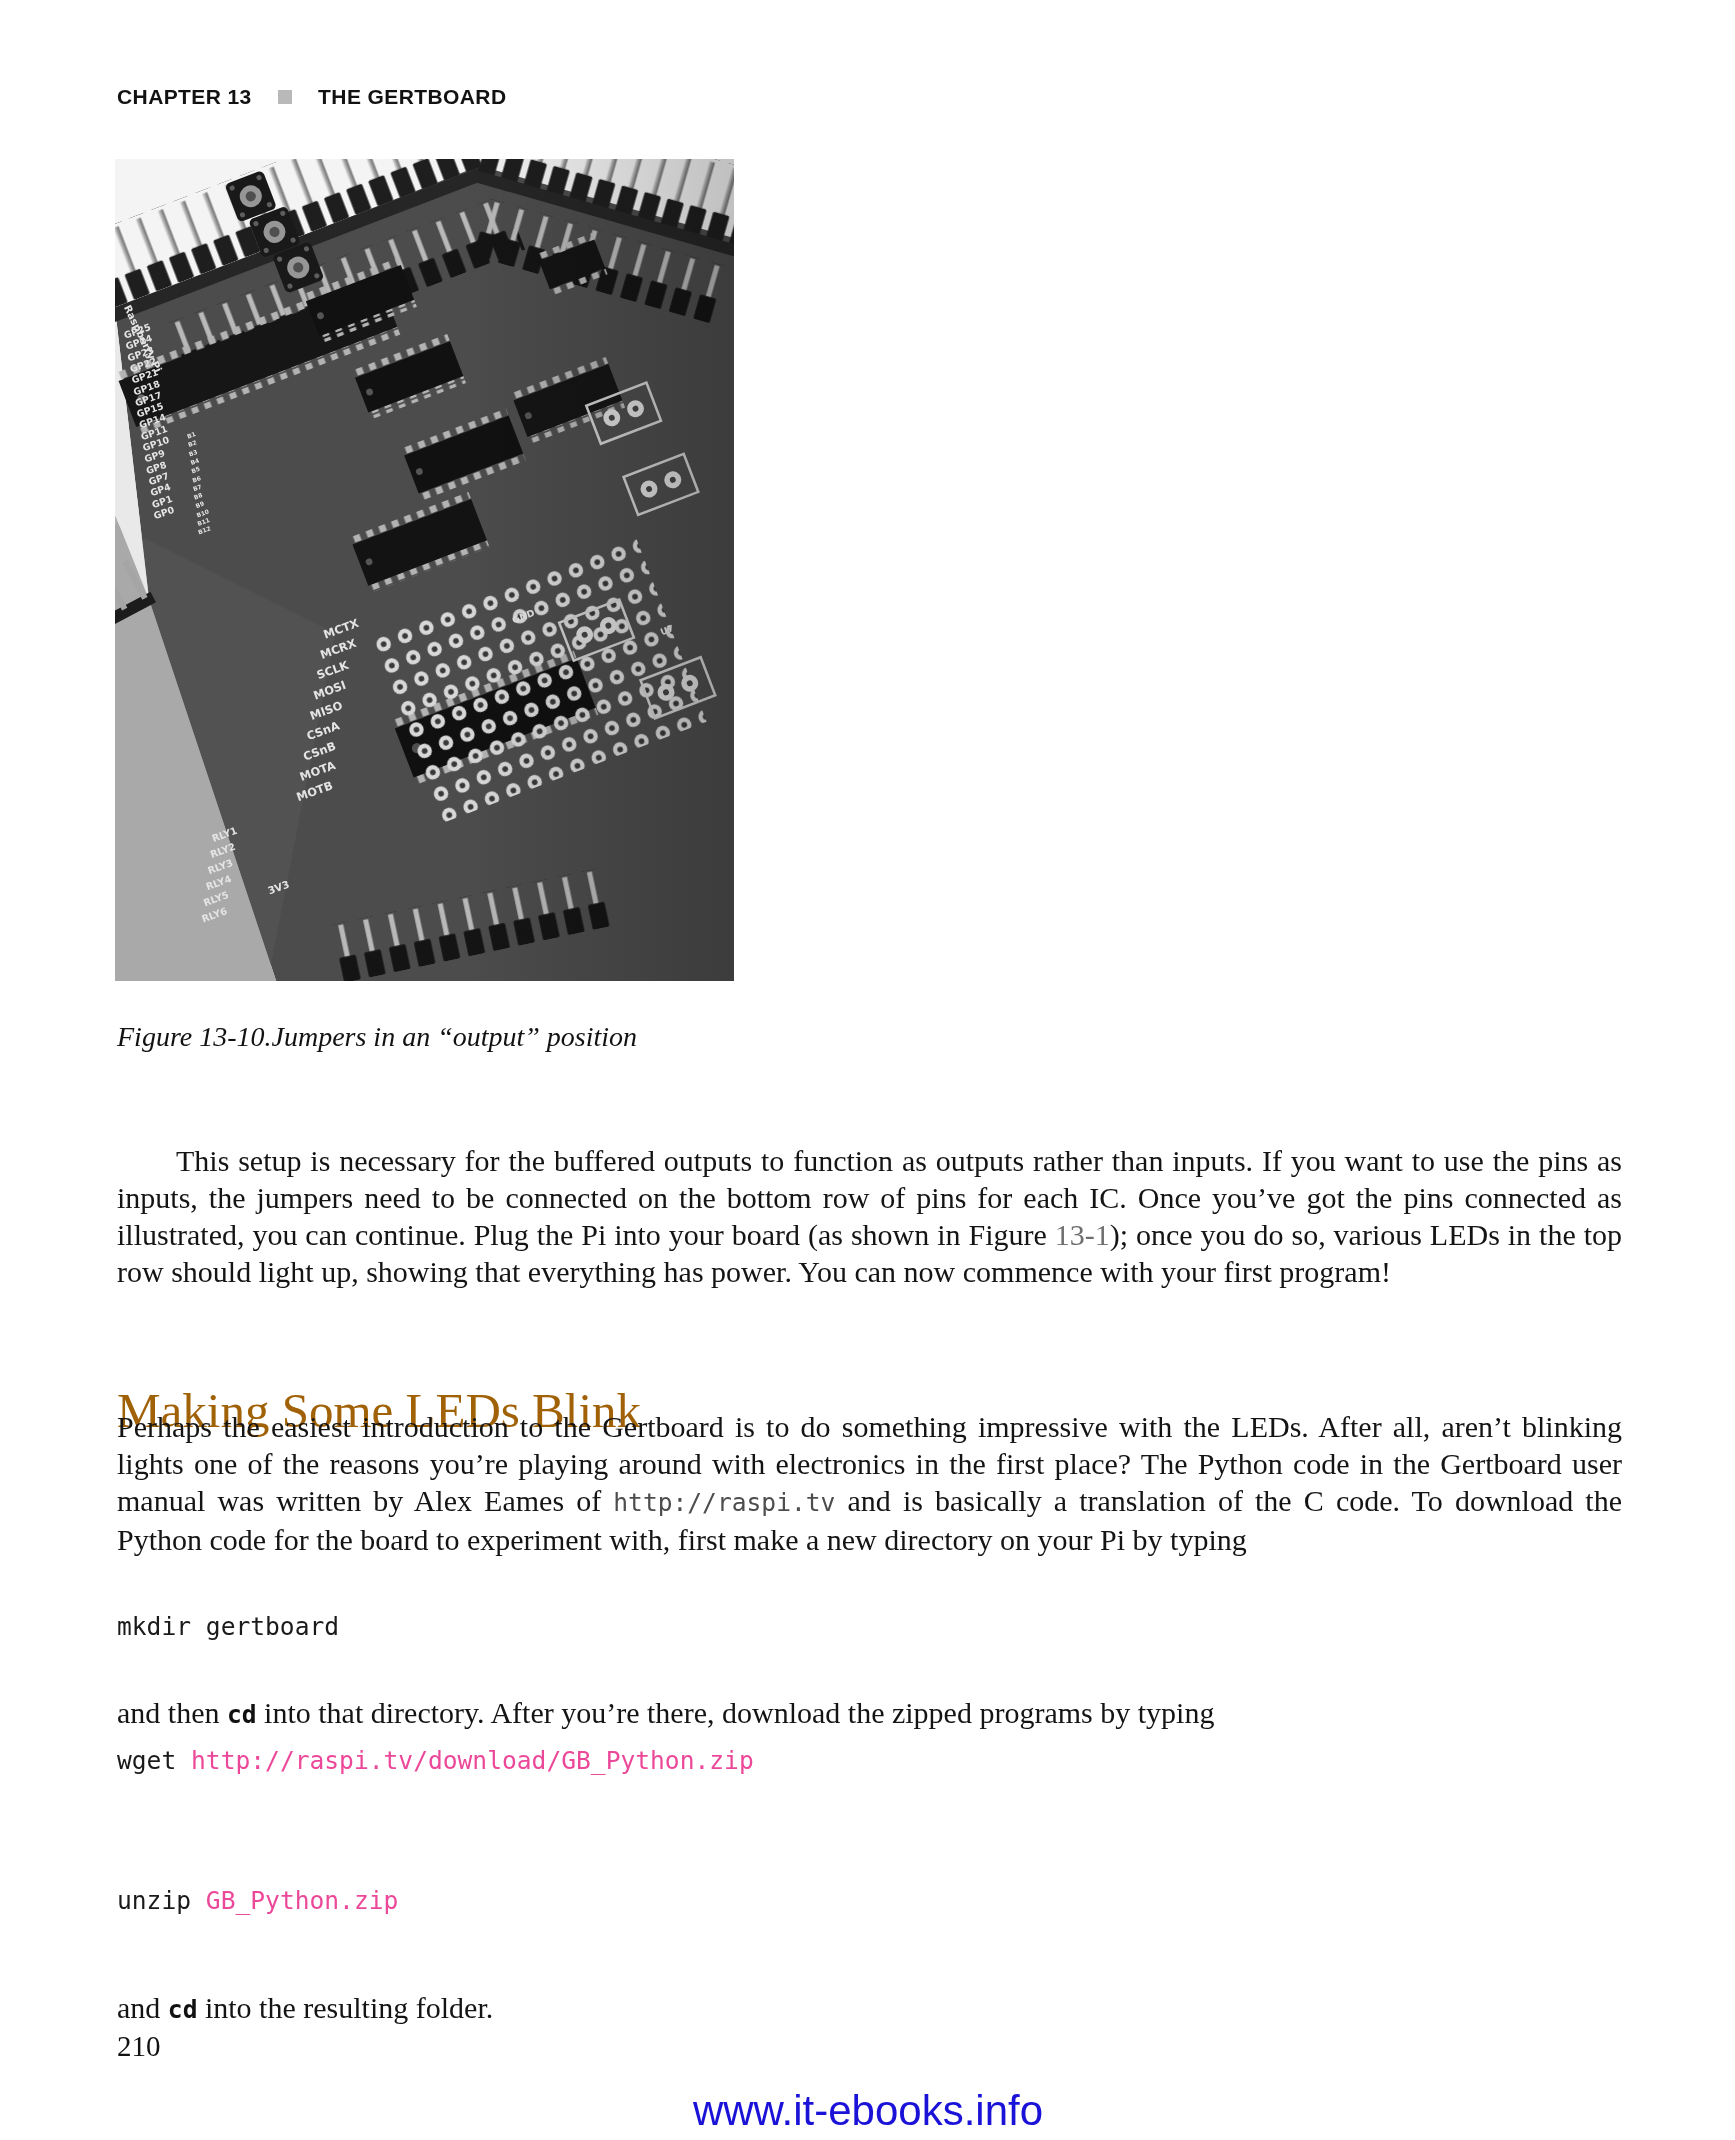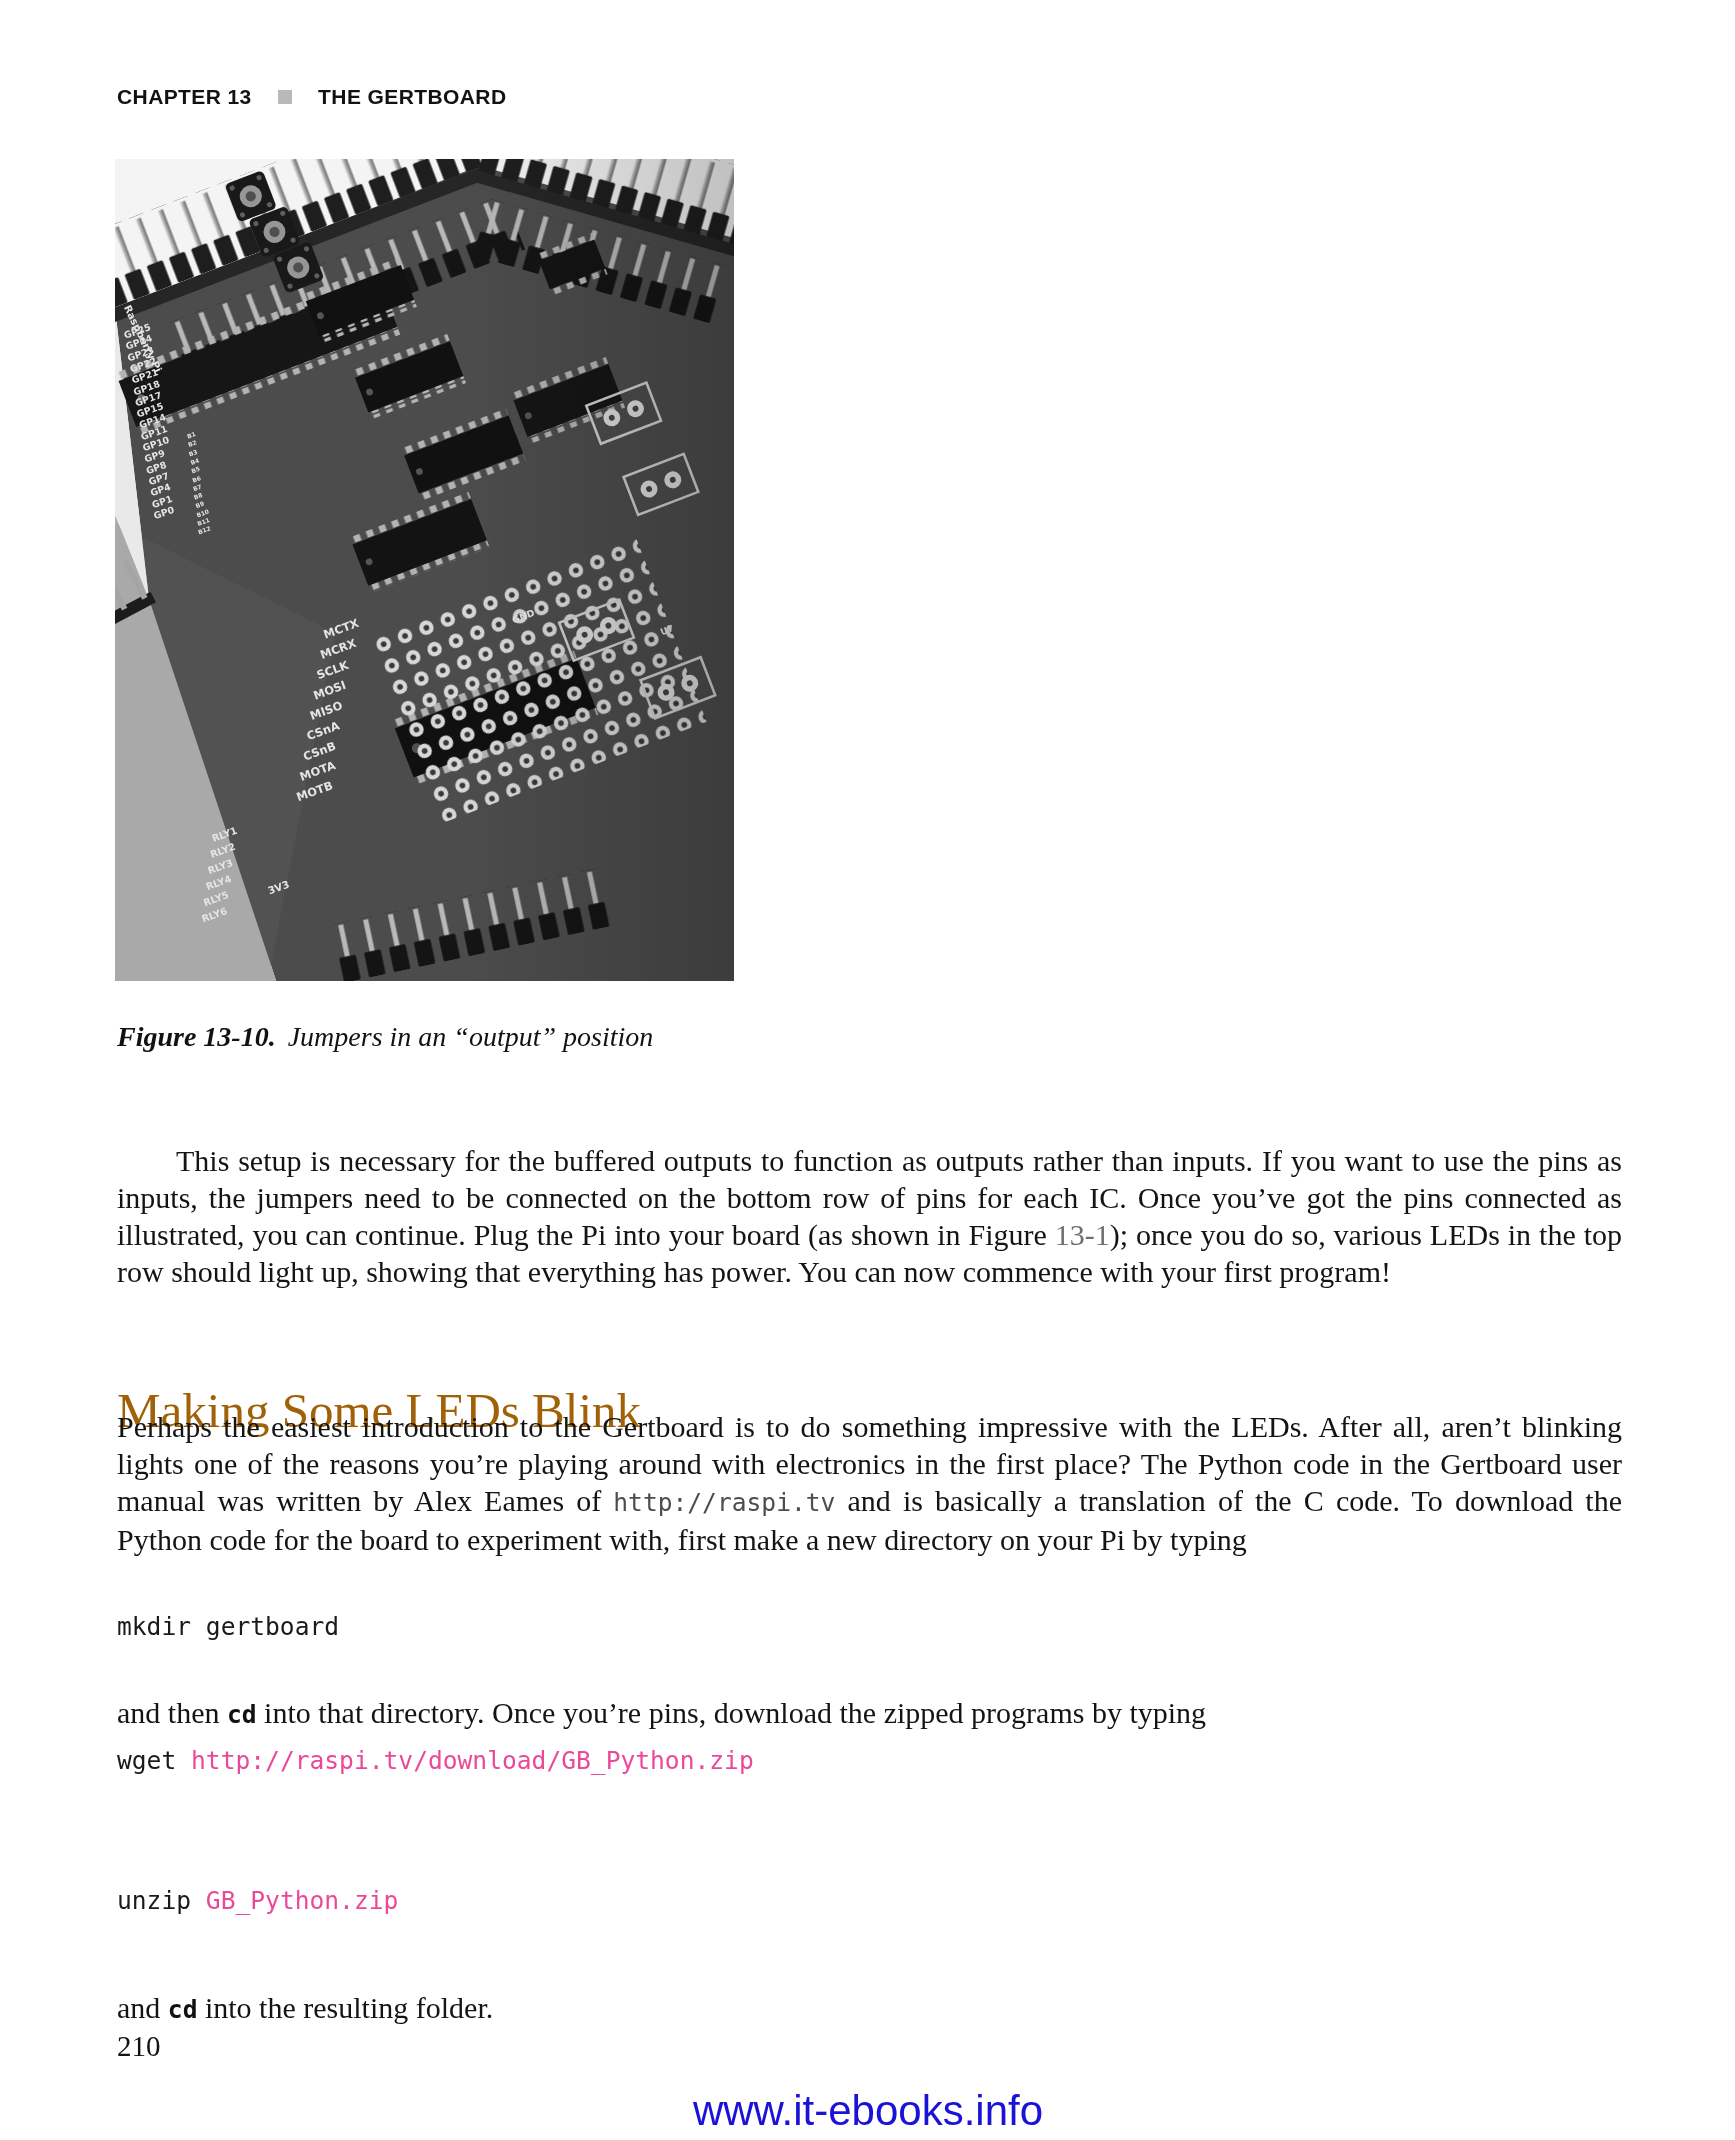--- a/index.html
+++ b/index.html
@@ -4,21 +4,21 @@
 <style>
   html,body{margin:0;padding:0;background:#fff;}
   .page{position:relative;width:1736px;height:2141px;background:#ffffff;overflow:hidden;
         font-family:"Liberation Serif",serif;color:#141414;}
   .runhead{position:absolute;top:85px;left:117px;display:flex;align-items:center;gap:26px;
            font-family:"Liberation Sans",sans-serif;font-weight:700;font-size:21px;
            letter-spacing:0.4px;color:#121212;}
   .runhead .sq{width:14.4px;height:14.4px;background:#b9b9b9;display:inline-block;}
   .photo{position:absolute;top:159px;left:115px;width:619px;height:822px;background:#f4f4f4;}
   .caption{position:absolute;top:1021px;left:117px;font-size:28px;font-style:italic;color:#121212;}
-  .caption b{font-weight:700;margin-right:12px;}
+  .caption b{font-weight:400;}
   .para{position:absolute;left:117px;width:1505px;font-size:30px;line-height:37px;
         text-align:justify;color:#141414;}
   .indent{text-indent:59px;}
   .p1{top:1112px;}
   .h1{position:absolute;top:1349px;left:117px;font-size:49px;font-weight:400;color:#a16207;}
   .p2{top:1378px;}
   .codeline{position:absolute;left:117px;font-family:"DejaVu Sans Mono",monospace;
             font-size:24.6px;color:#1a1a1a;white-space:pre;}
   .c1{top:1612px;}
   .p3{top:1664px;}
@@ -289,21 +289,21 @@
   </div>
 
   <p class="para p1 indent"><span>This setup is necessary for the buffered outputs to function as outputs rather than inputs. If you want to use the pins as inputs, the jumpers need to be connected on the bottom row of pins for each IC. Once you’ve got the pins connected as illustrated, you can continue. Plug the Pi into your board (as shown in Figure </span><a class="xref">13-1</a><span>); once you do so, various LEDs in the top row should light up, showing that everything has power. You can now commence with your first program!</span></p>
 
   <h1 class="h1">Making Some LEDs Blink</h1>
 
   <p class="para p2"><span>Perhaps the easiest introduction to the Gertboard is to do something impressive with the LEDs. After all, aren’t blinking lights one of the reasons you’re playing around with electronics in the first place? The Python code in the Gertboard user manual was written by Alex Eames of </span><span class="mono">http://raspi.tv</span><span> and is basically a translation of the C code. To download the Python code for the board to experiment with, first make a new directory on your Pi by typing</span></p>
 
   <div class="codeline c1">mkdir gertboard</div>
 
-  <p class="para p3"><span>and then </span><span class="monobold">cd</span><span> into that directory. Once you’re pins, download the zipped programs by typing</span></p>
+  <p class="para p3"><span>and then </span><span class="monobold">cd</span><span> into that directory. After you’re there, download the zipped programs by typing</span></p>
 
   <div class="codeline c2"><span>wget </span><span class="dim">http://raspi.tv/download/GB_Python.zip</span></div>
 
 
   <div class="codeline c3"><span>unzip </span><span class="dim">GB_Python.zip</span></div>
 
   <p class="para p5"><span>and </span><span class="monobold">cd</span><span> into the resulting folder.</span></p>
 
   <div class="pagenum">210</div>
 

